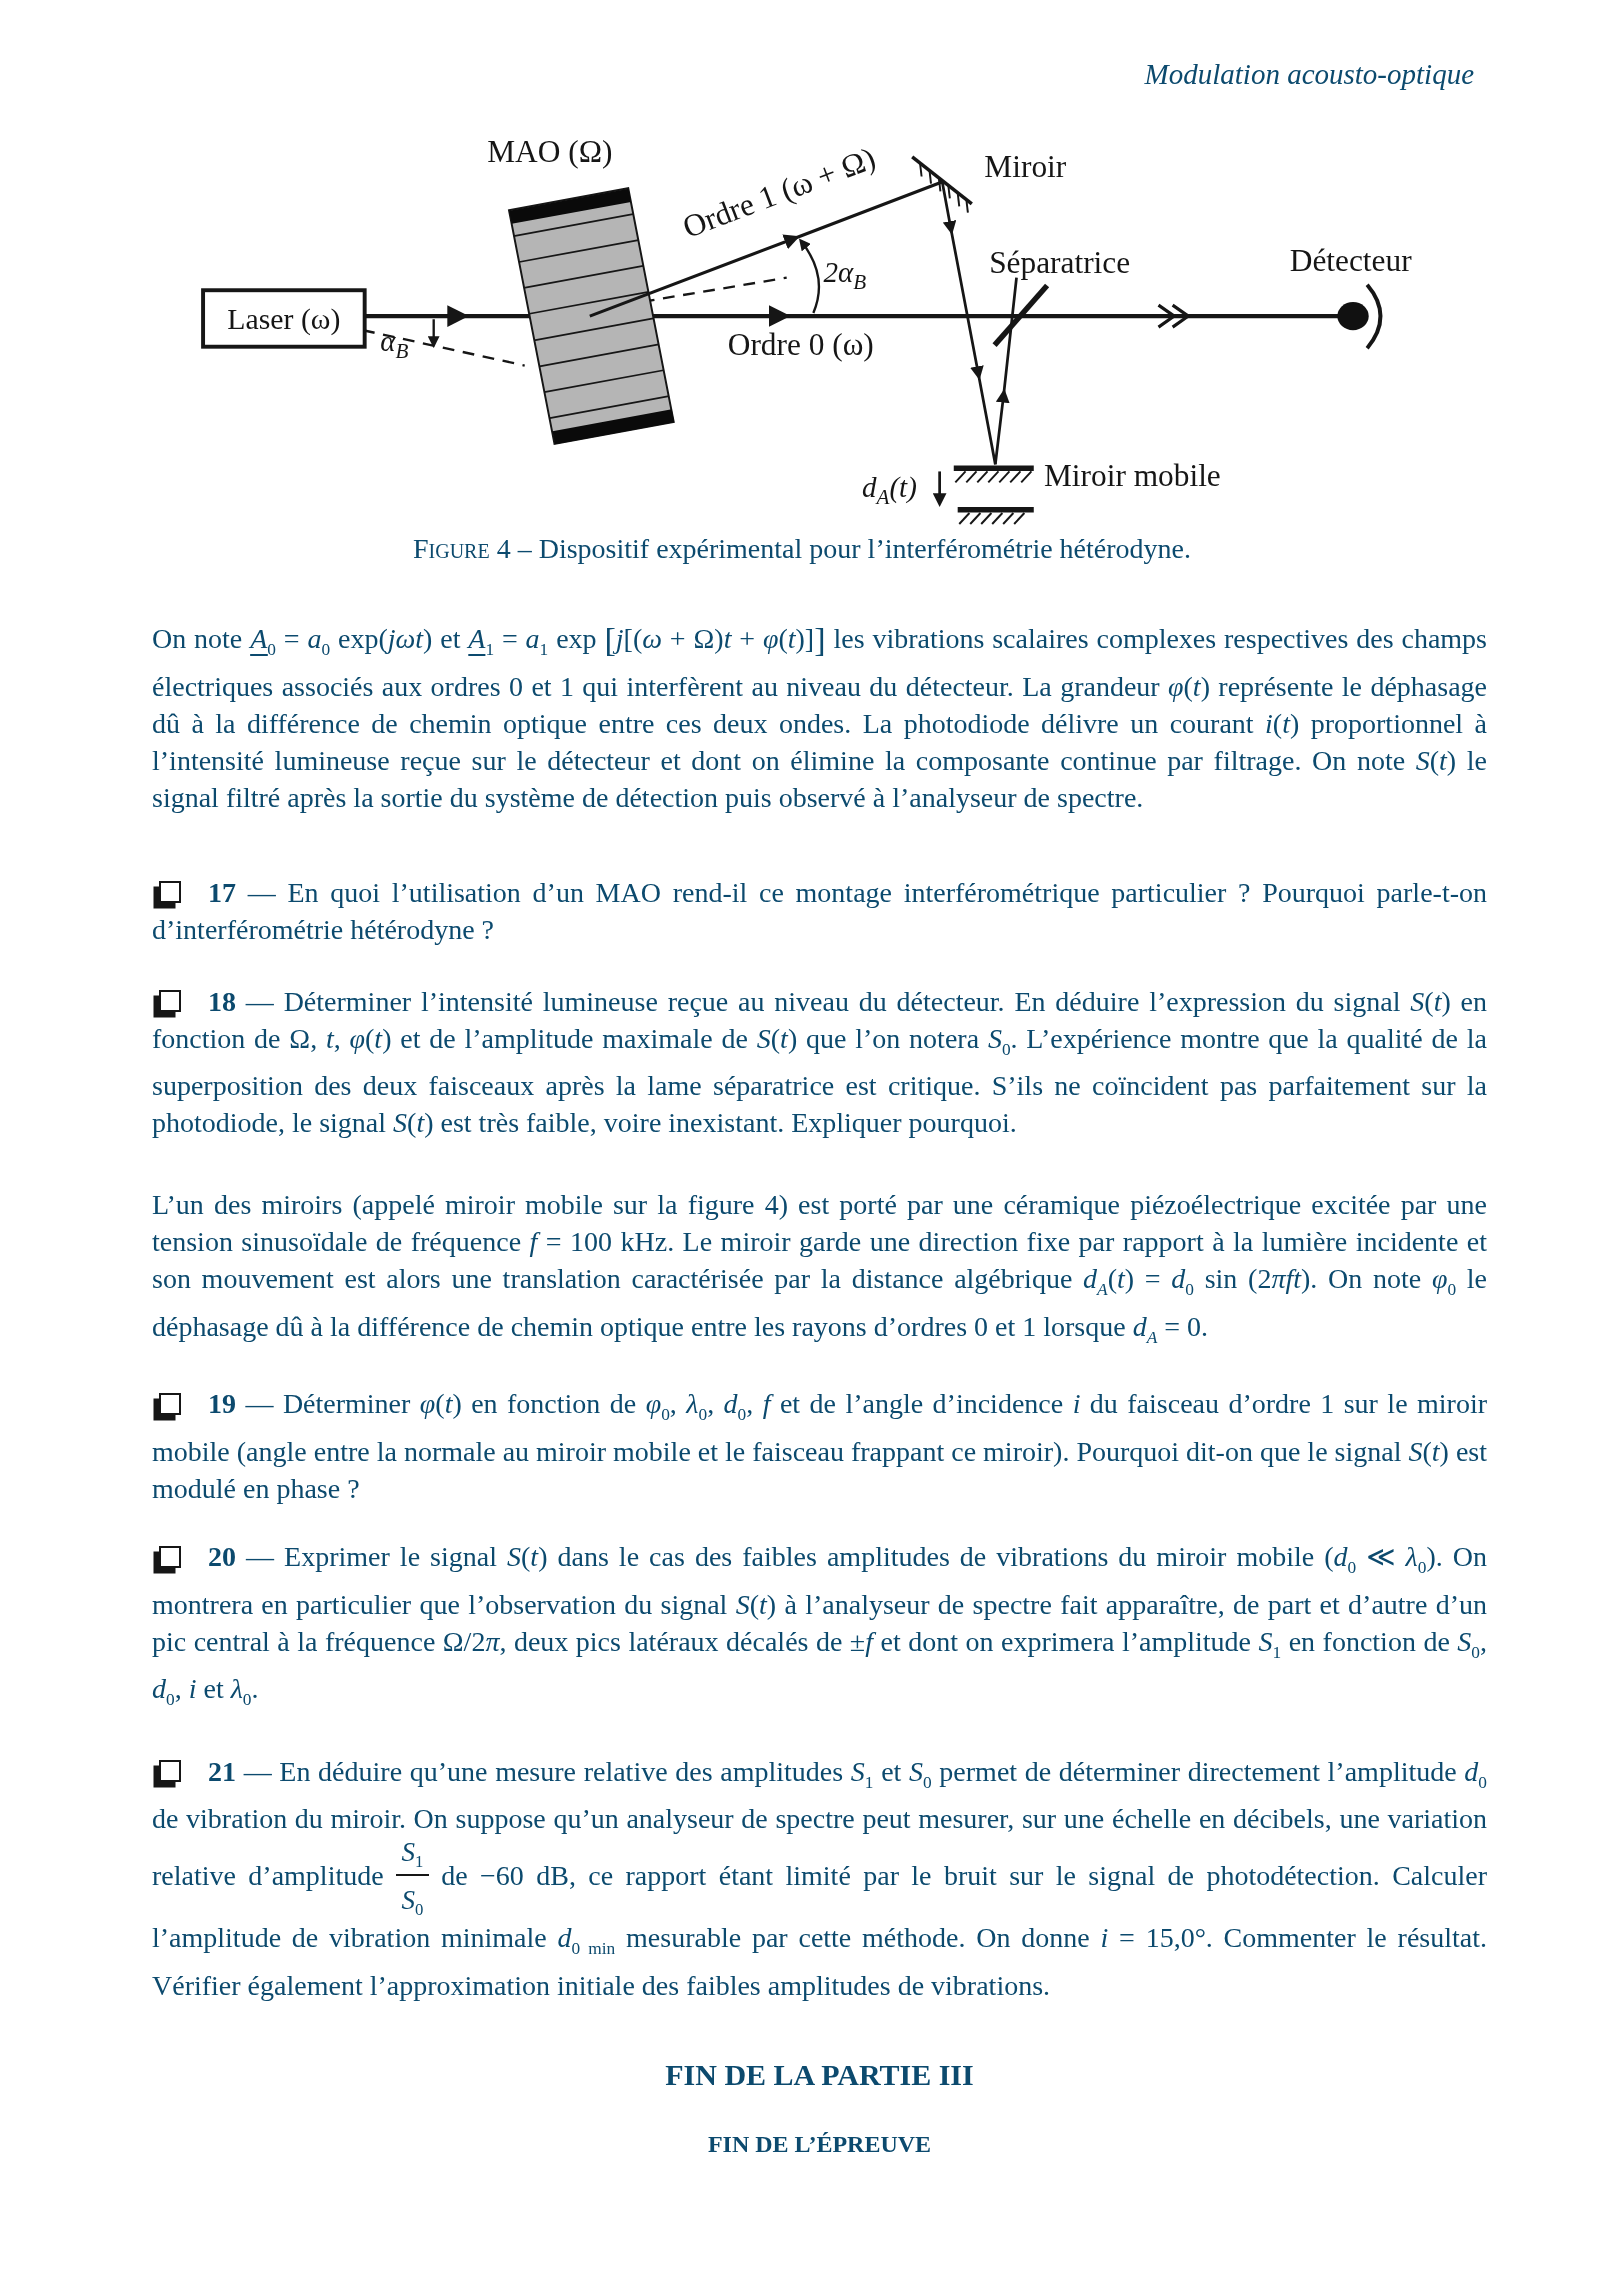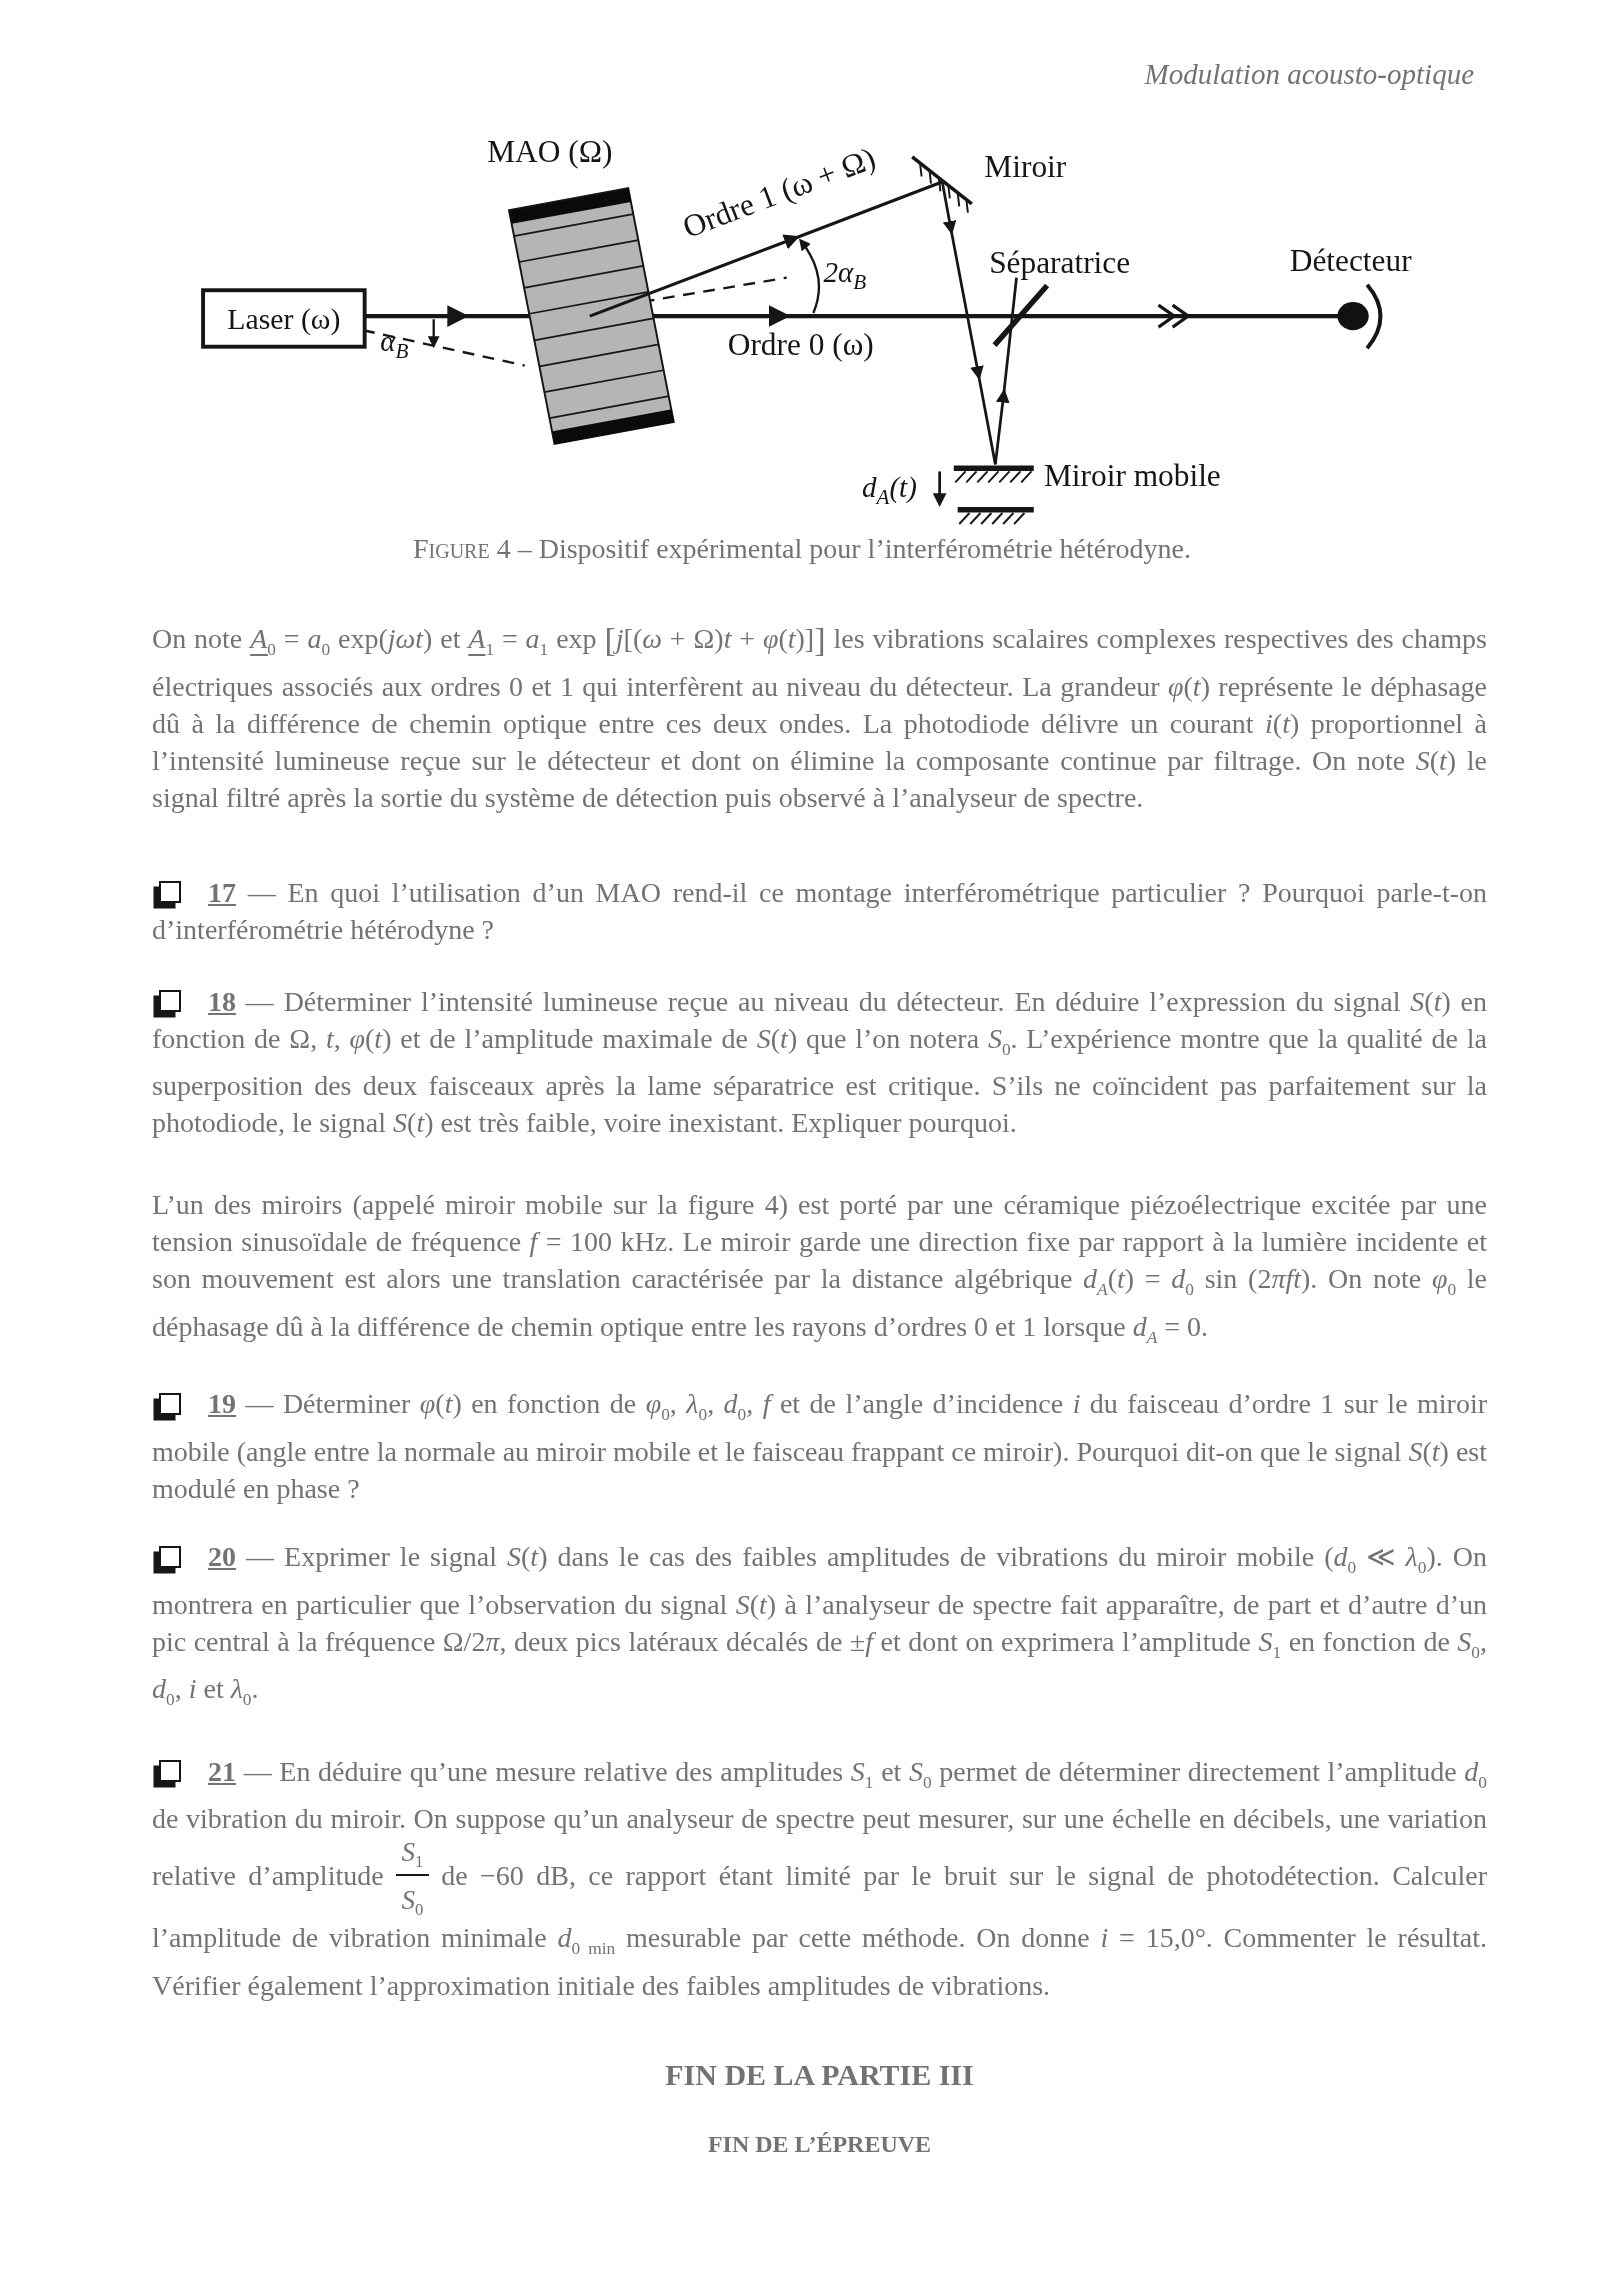--- a/index.html
+++ b/index.html
@@ -1,27 +1,27 @@
 <!DOCTYPE html>
 <html style="font-size:12.6px"><head>
 <meta charset="utf-8">
 <style>
   html,body{margin:0;padding:0;background:#e8e8e8;}
   .page{position:relative;width:1622px;height:2295px;background:#ffffff;overflow:hidden;
-        font-family:"Liberation Serif","DejaVu Serif",serif;color:#737373;}
+        font-family:"Liberation Serif","DejaVu Serif",serif;color:#0c4a6e;}
   .header{position:absolute;top:58px;right:148px;font-style:italic;font-size:29px;}
   .figure-svg{position:absolute;top:0;left:0;}
   .caption{position:absolute;top:533px;left:0;width:1604px;text-align:center;font-size:28px;}
   .sc{font-variant:small-caps;}
   .main{position:absolute;top:620px;left:152px;width:1335px;font-size:28px;line-height:37px;text-align:justify;}
   .para{margin:0;}
   .q{margin:0;}
   .qsquare{display:inline-block;width:18px;height:18px;border:2.7px solid #161616;background:#fff;
            box-shadow:-5.5px 5.5px 0 #161616;margin-left:7px;margin-right:27px;vertical-align:-1.6px;}
-  .qnum{font-weight:bold;text-decoration:underline;}
+  .qnum{font-weight:bold;}
   sub{font-size:0.62em;}
   u{text-decoration-thickness:2px;text-underline-offset:5.5px;}
   .bigbr{font-size:1.22em;vertical-align:-0.09em;}
   .frac{display:inline-block;vertical-align:middle;text-align:center;font-size:27px;line-height:1.15;}
   .frac .fnum{display:block;border-bottom:2px solid #161616;padding:0 5.5px 1.6px;}
   .frac .fden{display:block;padding-top:9px;}
   .mt-q17{margin-top:58px;}
   .mt-q18{margin-top:35px;}
   .mt-piezo{margin-top:45px;}
   .mt-q19{margin-top:30px;}

